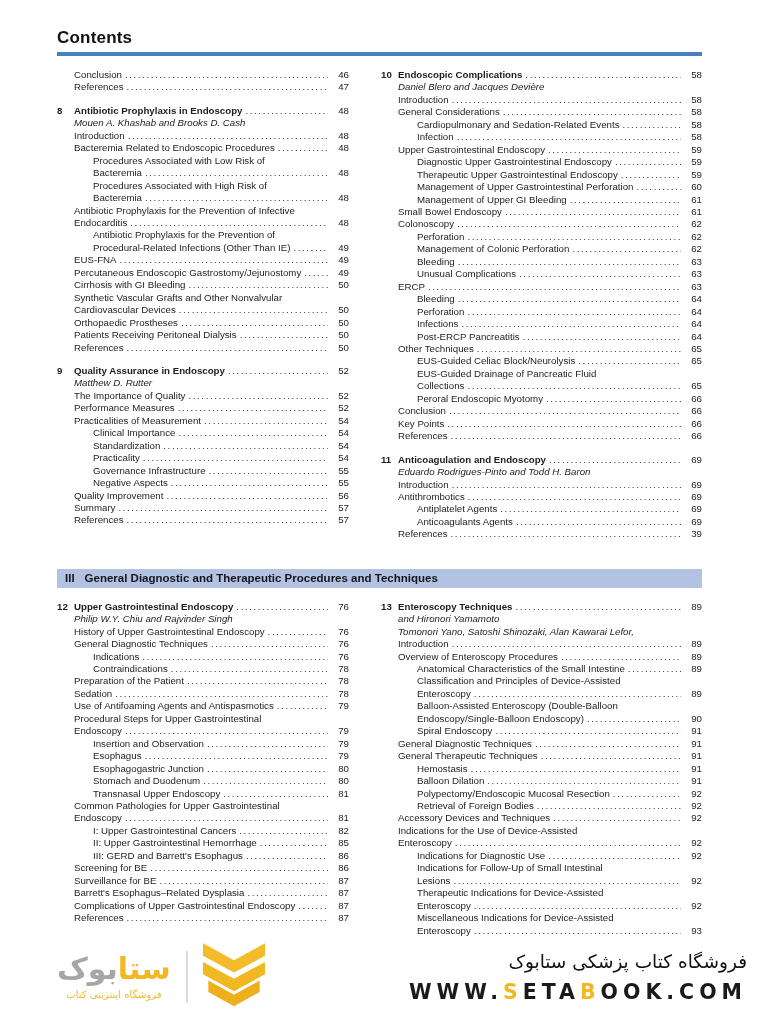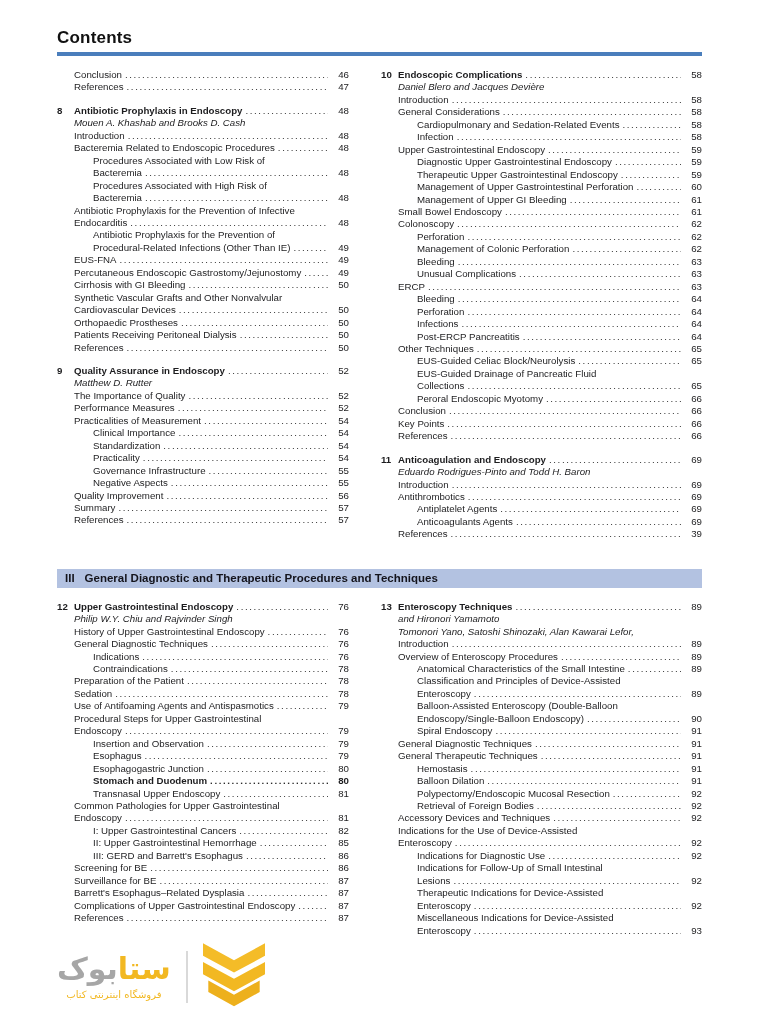--- a/index.html
+++ b/index.html
@@ -472,21 +472,21 @@
           <div class="eline" style="padding-left: 36px;">
             <span class="etext">Esophagus</span>
             <span class="leader">........................................................................................................................................................................................................</span>
             <span class="pg">79</span>
           </div>
           <div class="eline" style="padding-left: 36px;">
             <span class="etext">Esophagogastric Junction</span>
             <span class="leader">........................................................................................................................................................................................................</span>
             <span class="pg">80</span>
           </div>
-          <div class="eline" style="padding-left: 36px; font-weight: bold;">
+          <div class="eline" style="padding-left: 36px;">
             <span class="etext">Stomach and Duodenum</span>
             <span class="leader">........................................................................................................................................................................................................</span>
             <span class="pg">80</span>
           </div>
           <div class="eline" style="padding-left: 36px;">
             <span class="etext">Transnasal Upper Endoscopy</span>
             <span class="leader">........................................................................................................................................................................................................</span>
             <span class="pg">81</span>
           </div>
           <div class="eline-wrap" style="padding-left: 17px;">Common Pathologies for Upper Gastrointestinal</div>
@@ -655,15 +655,19 @@
         </div>
         <div class="tagline">فروشگاه اینترنتی کتاب</div>
       </div>
       <div class="logo-divider"></div>
       <svg class="chev" width="62" height="68" viewBox="0 0 70 76" aria-hidden="true">
         <polygon points="0,0 35,19 70,0 70,14 35,33 0,14" fill="#f4bc28"></polygon>
         <polygon points="0,21 35,40 70,21 70,35 35,54 0,35" fill="#f2b822"></polygon>
         <polygon points="6,42 35,58 64,42 64,55 35,71 6,55" fill="#edb01c"></polygon>
       </svg>
     </div>
+    <div class="footer-right">
+      <div class="store-name">فروشگاه کتاب پزشکی ستابوک</div>
+      <div class="url"><span>WWW.</span><span class="accent">S</span><span>ETA</span><span class="accent">B</span><span>OOK.COM</span></div>
+    </div>
   </div>
 
 </div>
 
 </body></html>

